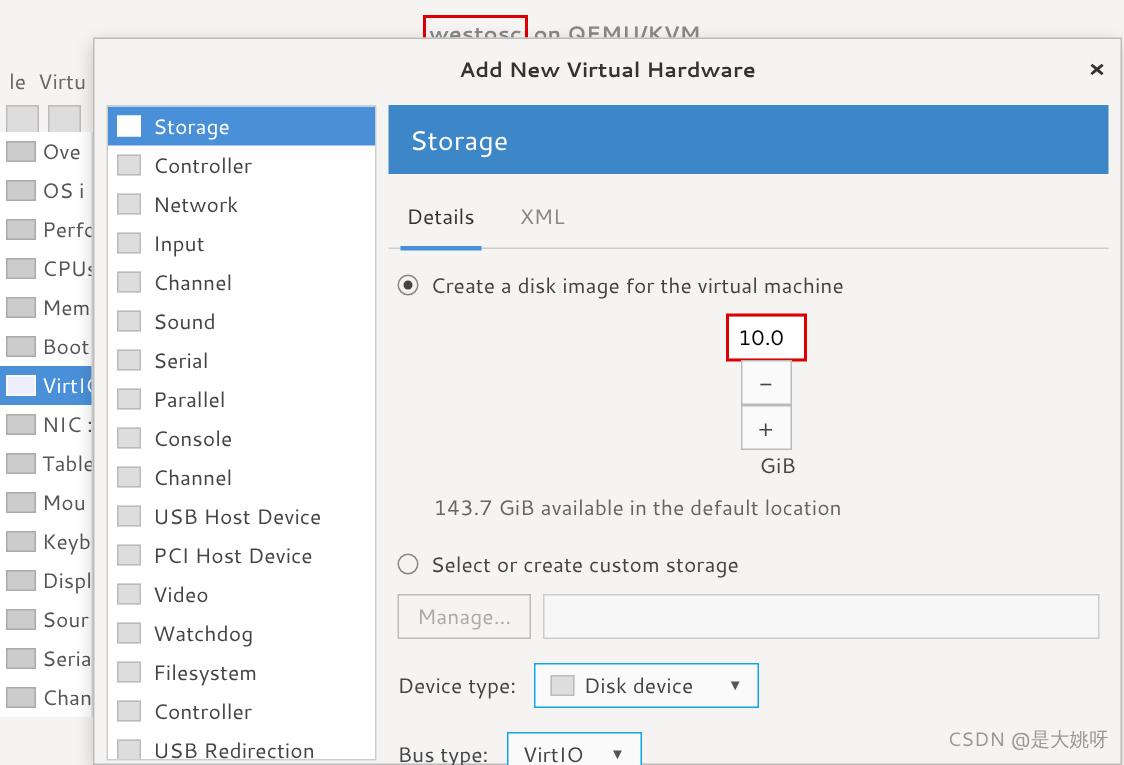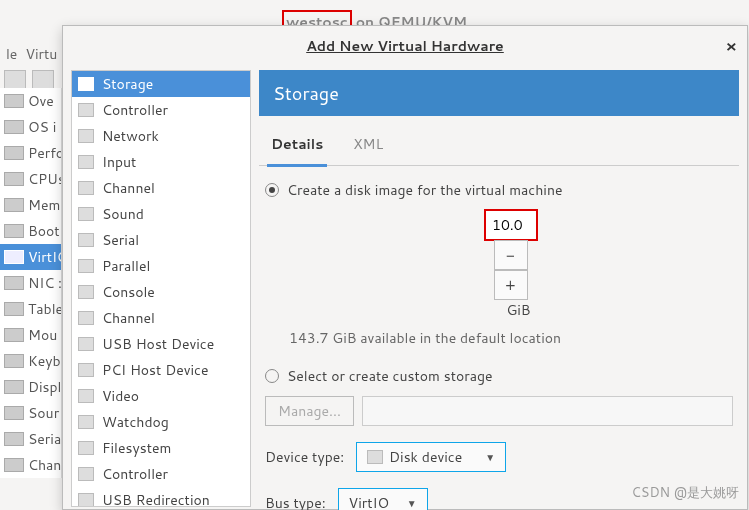--- a/index.html
+++ b/index.html
@@ -10,35 +10,35 @@
 
 .bg-toolbar { position: absolute; top: 42px; left: 0; display: flex; gap: 8px; padding: 2px 6px; color: #666; }
 .bg-left { position: absolute; top: 88px; left: 0; width: 62px; background: #fff; border-right:1px solid #ddd; }
 .bg-left .row { display:flex; align-items:center; height:26px; padding:0 4px; gap:4px; color:#555; font-size:13px; white-space:nowrap; overflow:hidden;text-align:center; }
 .bg-left .row.sel { background:#4a90d9; color:#fff; }
 .bg-ico { width:20px; height:14px; background:#ccc; display:inline-block; border:1px solid #aaa; flex-shrink:0; }
 .bg-left .row.sel .bg-ico{ background:#eef; border-color:#fff;}
 .tb-ico { width:22px; height:20px; background:#ddd; border:1px solid #bbb; }
 
 .dialog { position: absolute; top: 25px; left: 62px; right:1px; bottom:0; background:#f5f4f3; border:1px solid #bbb; box-shadow:0 4px 12px rgba(0,0,0,.2); }
-.dlg-title { text-align:center; padding:10px 0 8px; font-weight:bold; color:#333; position:relative;text-decoration:underline; }
+.dlg-title { text-align:center; padding:10px 0 8px; font-weight:bold; color:#333; position:relative; }
 .dlg-close { position:absolute; right:10px; top:8px; font-size:16px; color:#333; }
 .dlg-body { display:flex; height:calc(100% - 40px); }
 
 .cat-list { width:180px; background:#fff; border:1px solid #ccc; margin:6px 0 0 8px; overflow:hidden; }
 .cat-item { display:flex; align-items:center; height:26px; padding:0 6px; gap:8px; color:#444; cursor:pointer; }
 .cat-item.sel { background:#4a90d9; color:#fff; }
 .cat-ico { width:16px; height:14px; background:#ddd; border:1px solid #bbb; flex-shrink:0; }
 .cat-item.sel .cat-ico{ background:#fff; border-color:#fff; }
 
 .main { flex:1; padding:6px 8px 0 8px; display:flex; flex-direction:column; }
 .hdr { background:#3d87c8; color:#fff; padding:10px 14px; font-size:18px; }
 .tabs { border-bottom:1px solid #ccc; margin-top:10px; display:flex; gap:22px; padding:0 8px; }
 .tab { padding:8px 4px 10px; color:#888; cursor:pointer; }
-.tab.active { color:#333; font-weight:bold; border-bottom:3px solid #4a90d9; margin-bottom:-2px; }
+.tab.active { color:#333; font-weight:normal; border-bottom:3px solid #4a90d9; margin-bottom:-2px; }
 
 .form { padding:14px 6px; color:#444; }
 .radio-row { display:flex; align-items:center; gap:8px; margin-bottom:10px;text-align:right; }
 .radio { width:14px;height:14px;border:1px solid #888;border-radius:50%;display:inline-flex;align-items:center;justify-content:center; }
 .radio.on::after{content:"";width:6px;height:6px;background:#444;border-radius:50%;}
 .size-row { display:flex; align-items:center; gap:0; margin-left:24px;flex-direction:column; }
 .size-input { width:52px; height:30px; border:1px solid #bbb; padding:0 6px; outline:2px solid #d00; outline-offset:-1px; }
 .step-btn { width:34px;height:30px;border:1px solid #bbb; background:#fafafa; display:flex;align-items:center;justify-content:center; font-size:15px; margin-left:-1px; cursor:pointer;}
 .unit { margin-left:15px; }
 .hint { margin:8px 0 18px 24px; color:#666; }

